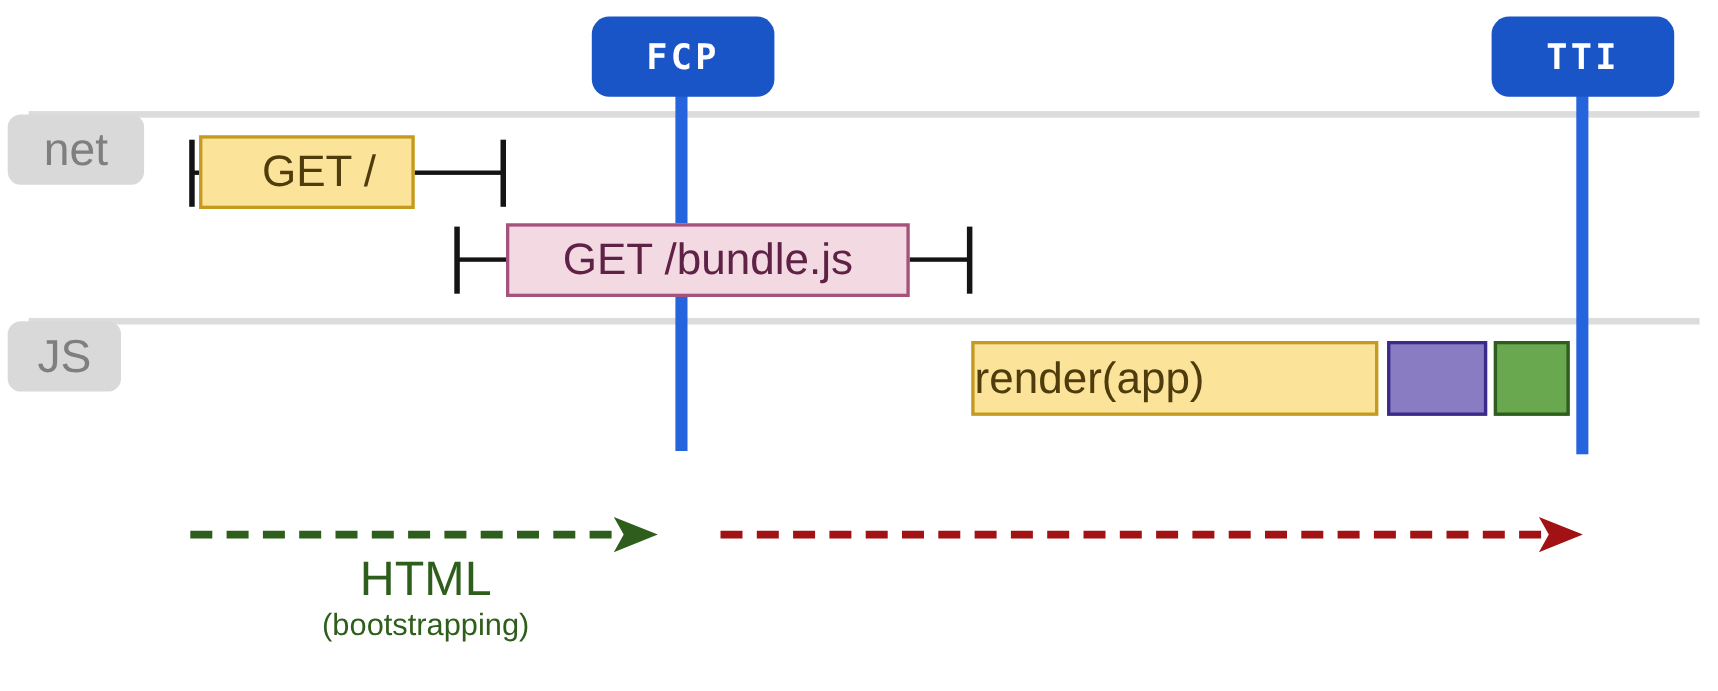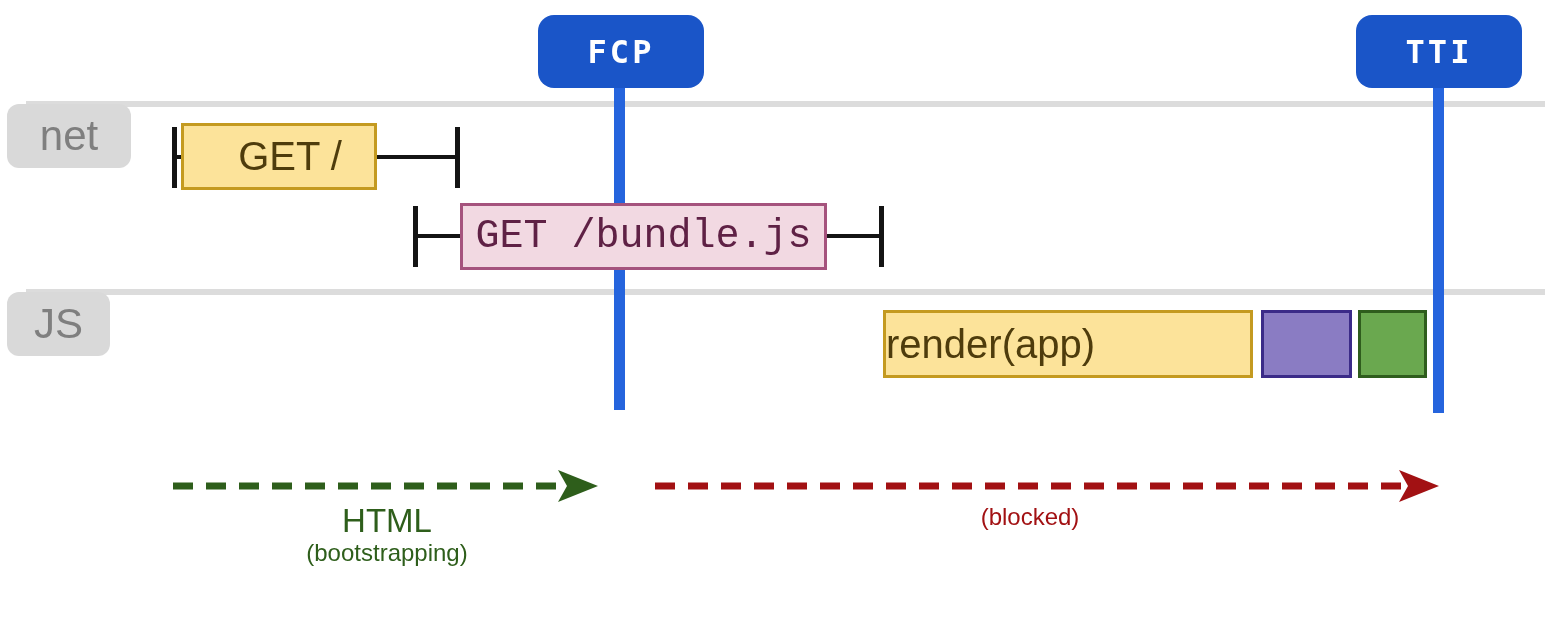--- a/index.html
+++ b/index.html
@@ -108,21 +108,20 @@
     background: var(--yellow-fill);
     border-color: var(--yellow-border);
     color: var(--yellow-text);
   }
   #get-root-box   { left: 181px; top: 123px; width: 168px; padding-left: 22px; }
   #get-bundle-box {
     left: 460px; top: 203px; width: 361px;
     background: var(--pink-fill);
     border-color: var(--pink-border);
     color: var(--pink-text);
-    font-family: Liberation Mono, monospace;
   }
   #render-app-box {
     left: 883px; top: 310px; width: 364px; height: 62px;
     justify-content: flex-start;
   }
   #purple-task-box {
     left: 1261px; top: 310px; width: 85px; height: 62px;
     background: var(--purple-fill);
     border-color: var(--purple-border);
   }
@@ -139,22 +138,22 @@
     width: 1562px;
     height: 628px;
     z-index: 7;
     pointer-events: none;
   }
   .phase-label {
     position: absolute;
     text-align: center;
     z-index: 8;
   }
-  .phase-title { font-size: 33px; line-height: 1.1; }
-  .phase-sub   { font-size: 24px; line-height: 1.2; }
+  .phase-title { font-size: 44px; line-height: 1.1; }
+  .phase-sub   { font-size: 28px; line-height: 1.2; }
   #html-phase-label {
     left: 137px; top: 503px; width: 500px;
     color: var(--phase-green);
   }
   #client-rendering-phase-label {
     left: 780px; top: 503px; width: 500px;
     color: var(--phase-red);
   }
 </style>
 </head>
@@ -196,16 +195,15 @@
     <polygon points="598,486 558,470 567,486 558,502" fill="#2e5e1b"></polygon>
     <line x1="655" y1="486" x2="1404" y2="486" stroke-width="7" stroke-dasharray="20 13" stroke="#a21113"></line>
     <polygon points="1439,486 1399,470 1408,486 1399,502" fill="#a21113"></polygon>
   </svg>
 
   <div class="phase-label" id="html-phase-label">
     <div class="phase-title">HTML</div>
     <div class="phase-sub">(bootstrapping)</div>
   </div>
   <div class="phase-label" id="client-rendering-phase-label">
-    <div class="phase-sub">(blocked)</div>
   </div>
 
 </div>
 
 </body></html>

